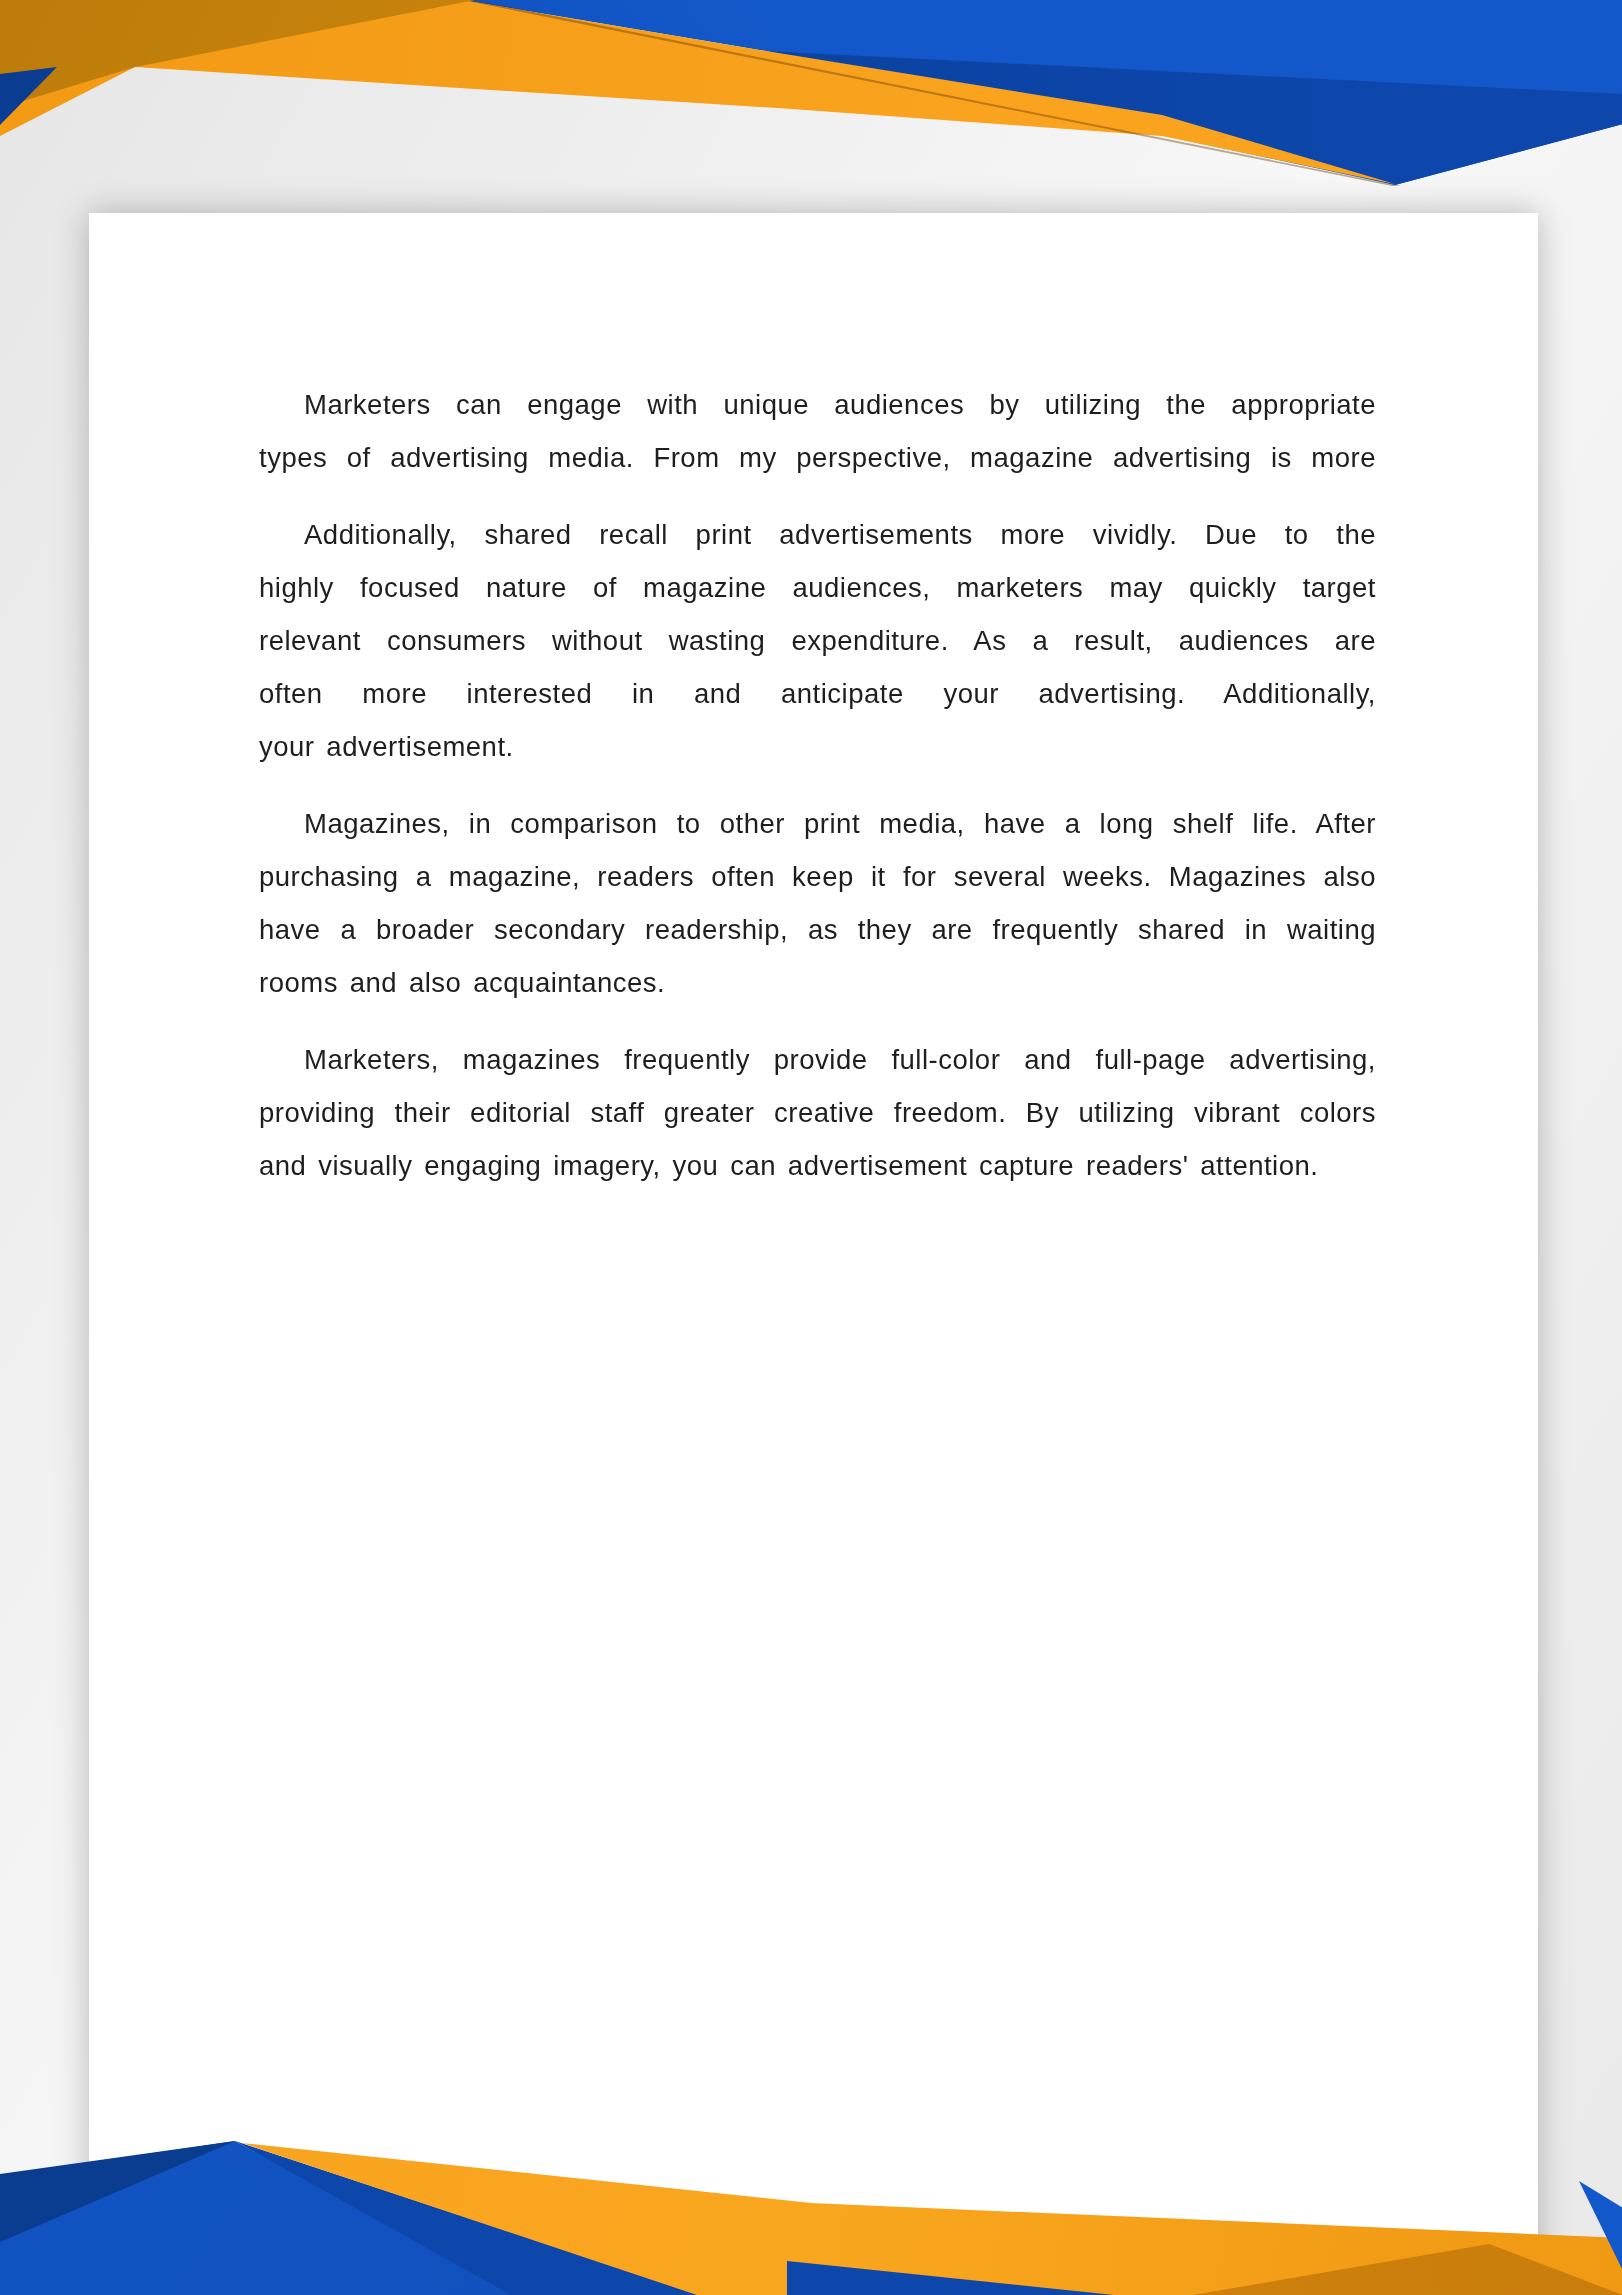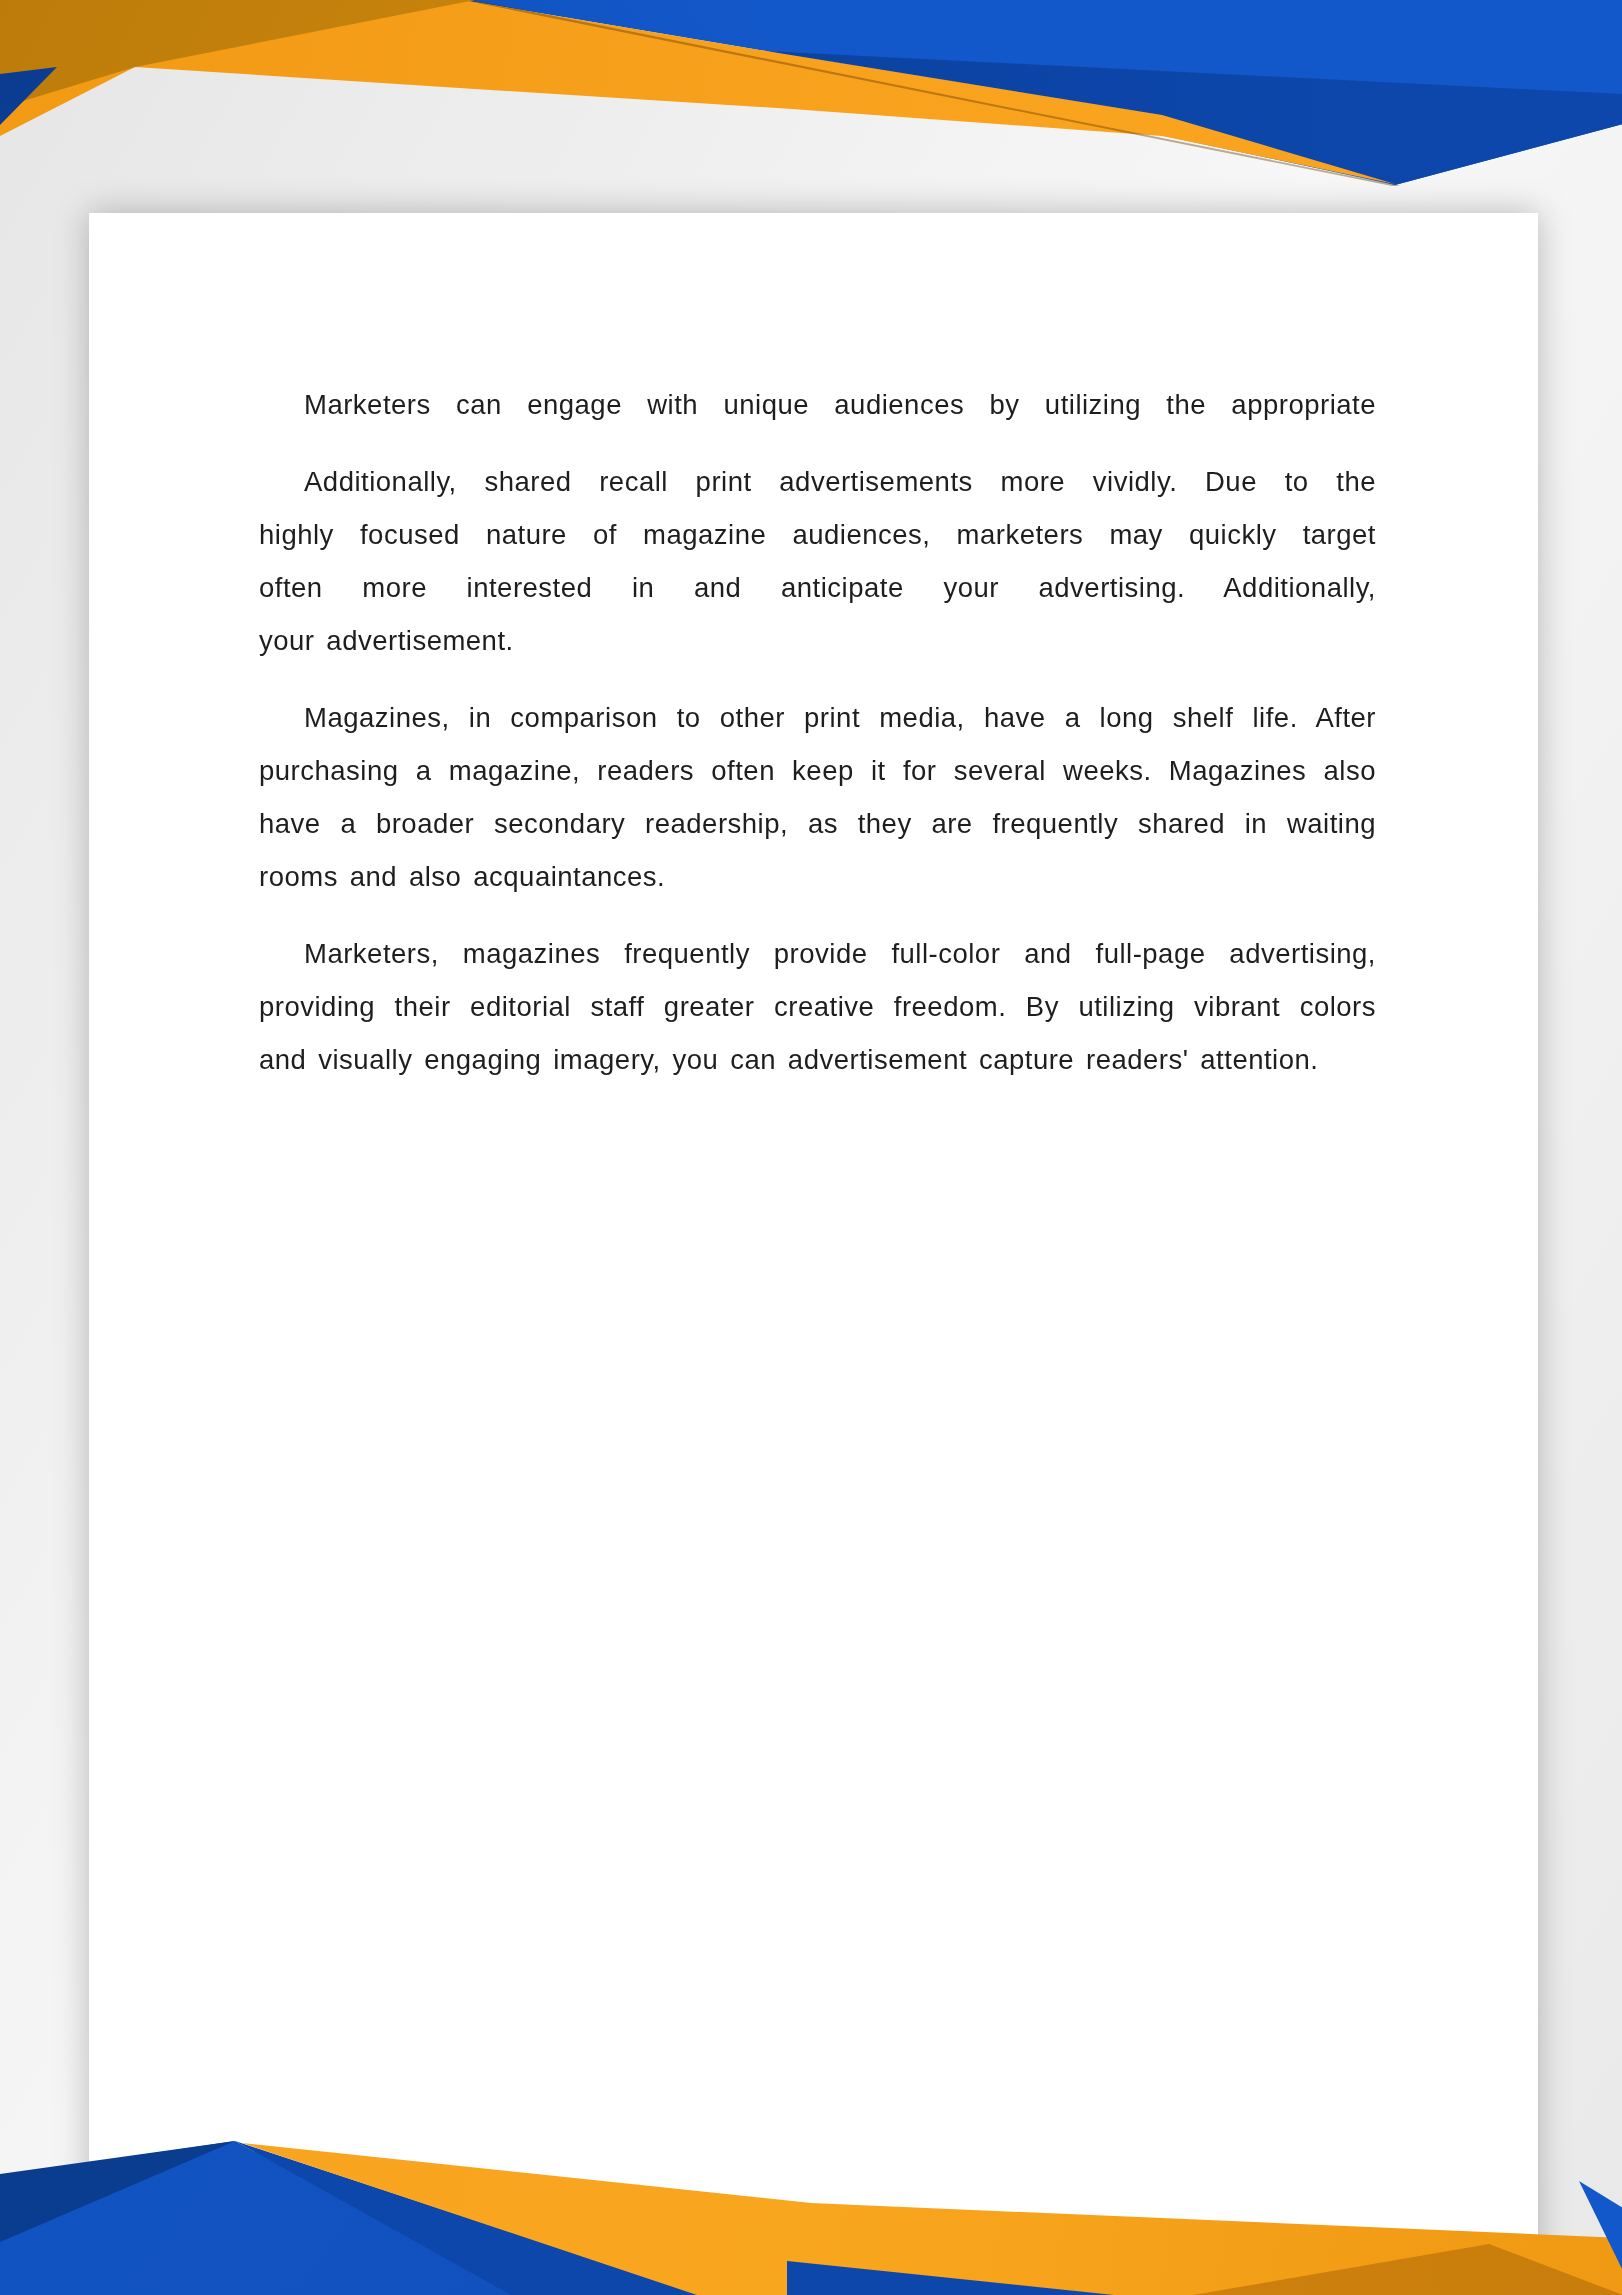--- a/index.html
+++ b/index.html
@@ -99,24 +99,26 @@
     <div class="shape s-orange-main"></div>
     <div class="shape s-orange-crease"></div>
     <div class="shape s-orange-dark"></div>
     <div class="shape s-left-wedge"></div>
   </div>
 
   <div class="paper">
     <div class="content">
       <div class="para">
           <div class="line first">Marketers can engage with unique audiences by utilizing the appropriate</div>
+          <div class="line">types of advertising media. From my perspective, magazine advertising is more</div>
         </div>
       <div class="para">
           <div class="line first">Additionally, shared recall print advertisements more vividly. Due to the</div>
           <div class="line">highly focused nature of magazine audiences, marketers may quickly target</div>
+          <div class="line">relevant consumers without wasting expenditure. As a result, audiences are</div>
           <div class="line">often more interested in and anticipate your advertising. Additionally,</div>
           <div class="line last">your advertisement.</div>
         </div>
       <div class="para">
           <div class="line first">Magazines, in comparison to other print media, have a long shelf life. After</div>
           <div class="line">purchasing a magazine, readers often keep it for several weeks. Magazines also</div>
           <div class="line">have a broader secondary readership, as they are frequently shared in waiting</div>
           <div class="line last">rooms and also acquaintances.</div>
         </div>
       <div class="para">

